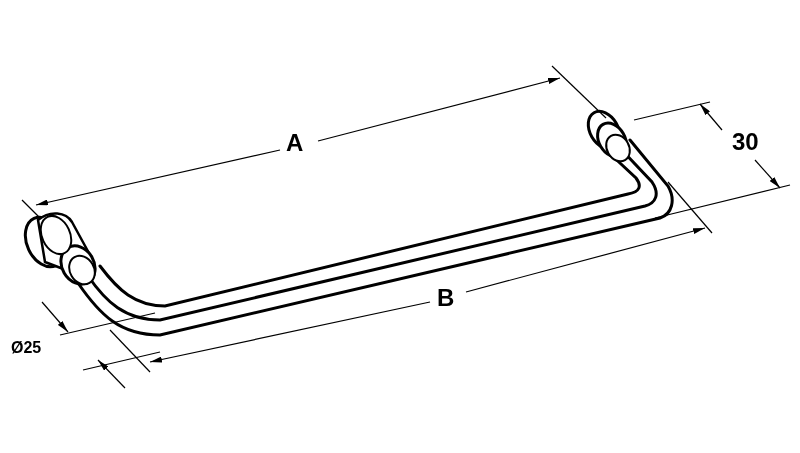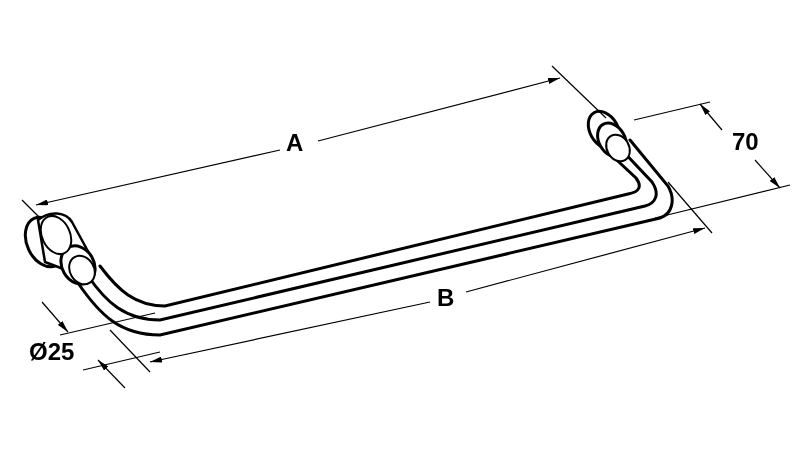--- a/index.html
+++ b/index.html
@@ -10,21 +10,21 @@
       font-family: "Liberation Sans", sans-serif;
       font-weight: bold;
       color: #000000;
       background: #ffffff;
       line-height: 1;
       padding: 0 3px;
     }
     .lbl-a { left: 283px; top: 131px; font-size: 24px; }
     .lbl-b { left: 434px; top: 286px; font-size: 24px; }
     .lbl-70 { left: 729px; top: 130px; font-size: 24px; }
-    .lbl-d { left: 26px; top: 340px; font-size: 24px; background: transparent; }
+    .lbl-d { left: 8px; top: 340px; font-size: 16px; background: transparent; }
   </style>
 </head>
 <body>
 
 <div class="canvas">
   <svg width="800" height="453" viewBox="0 0 800 453">
     <defs>
       <marker id="arr" viewBox="0 0 12 6" refX="12" refY="3" markerWidth="12" markerHeight="6" orient="auto" markerUnits="userSpaceOnUse">
         <path d="M0,0 L12,3 L0,6 Z" fill="#000"></path>
       </marker>
@@ -77,15 +77,15 @@
     <g stroke="#000" stroke-width="1.2" fill="none">
       <line x1="60" y1="335" x2="155" y2="313"></line>
       <line x1="83" y1="370" x2="160" y2="352"></line>
       <line x1="42" y1="302" x2="68" y2="332" marker-end="url(#arr)"></line>
       <line x1="125" y1="388" x2="98" y2="360" marker-end="url(#arr)"></line>
     </g>
   </svg>
 
   <span class="label lbl-a">A</span>
   <span class="label lbl-b">B</span>
-  <span class="label lbl-70">70</span>
+  <span class="label lbl-70">30</span>
   <span class="label lbl-d">Ø25</span>
 </div>
 
 </body></html>

